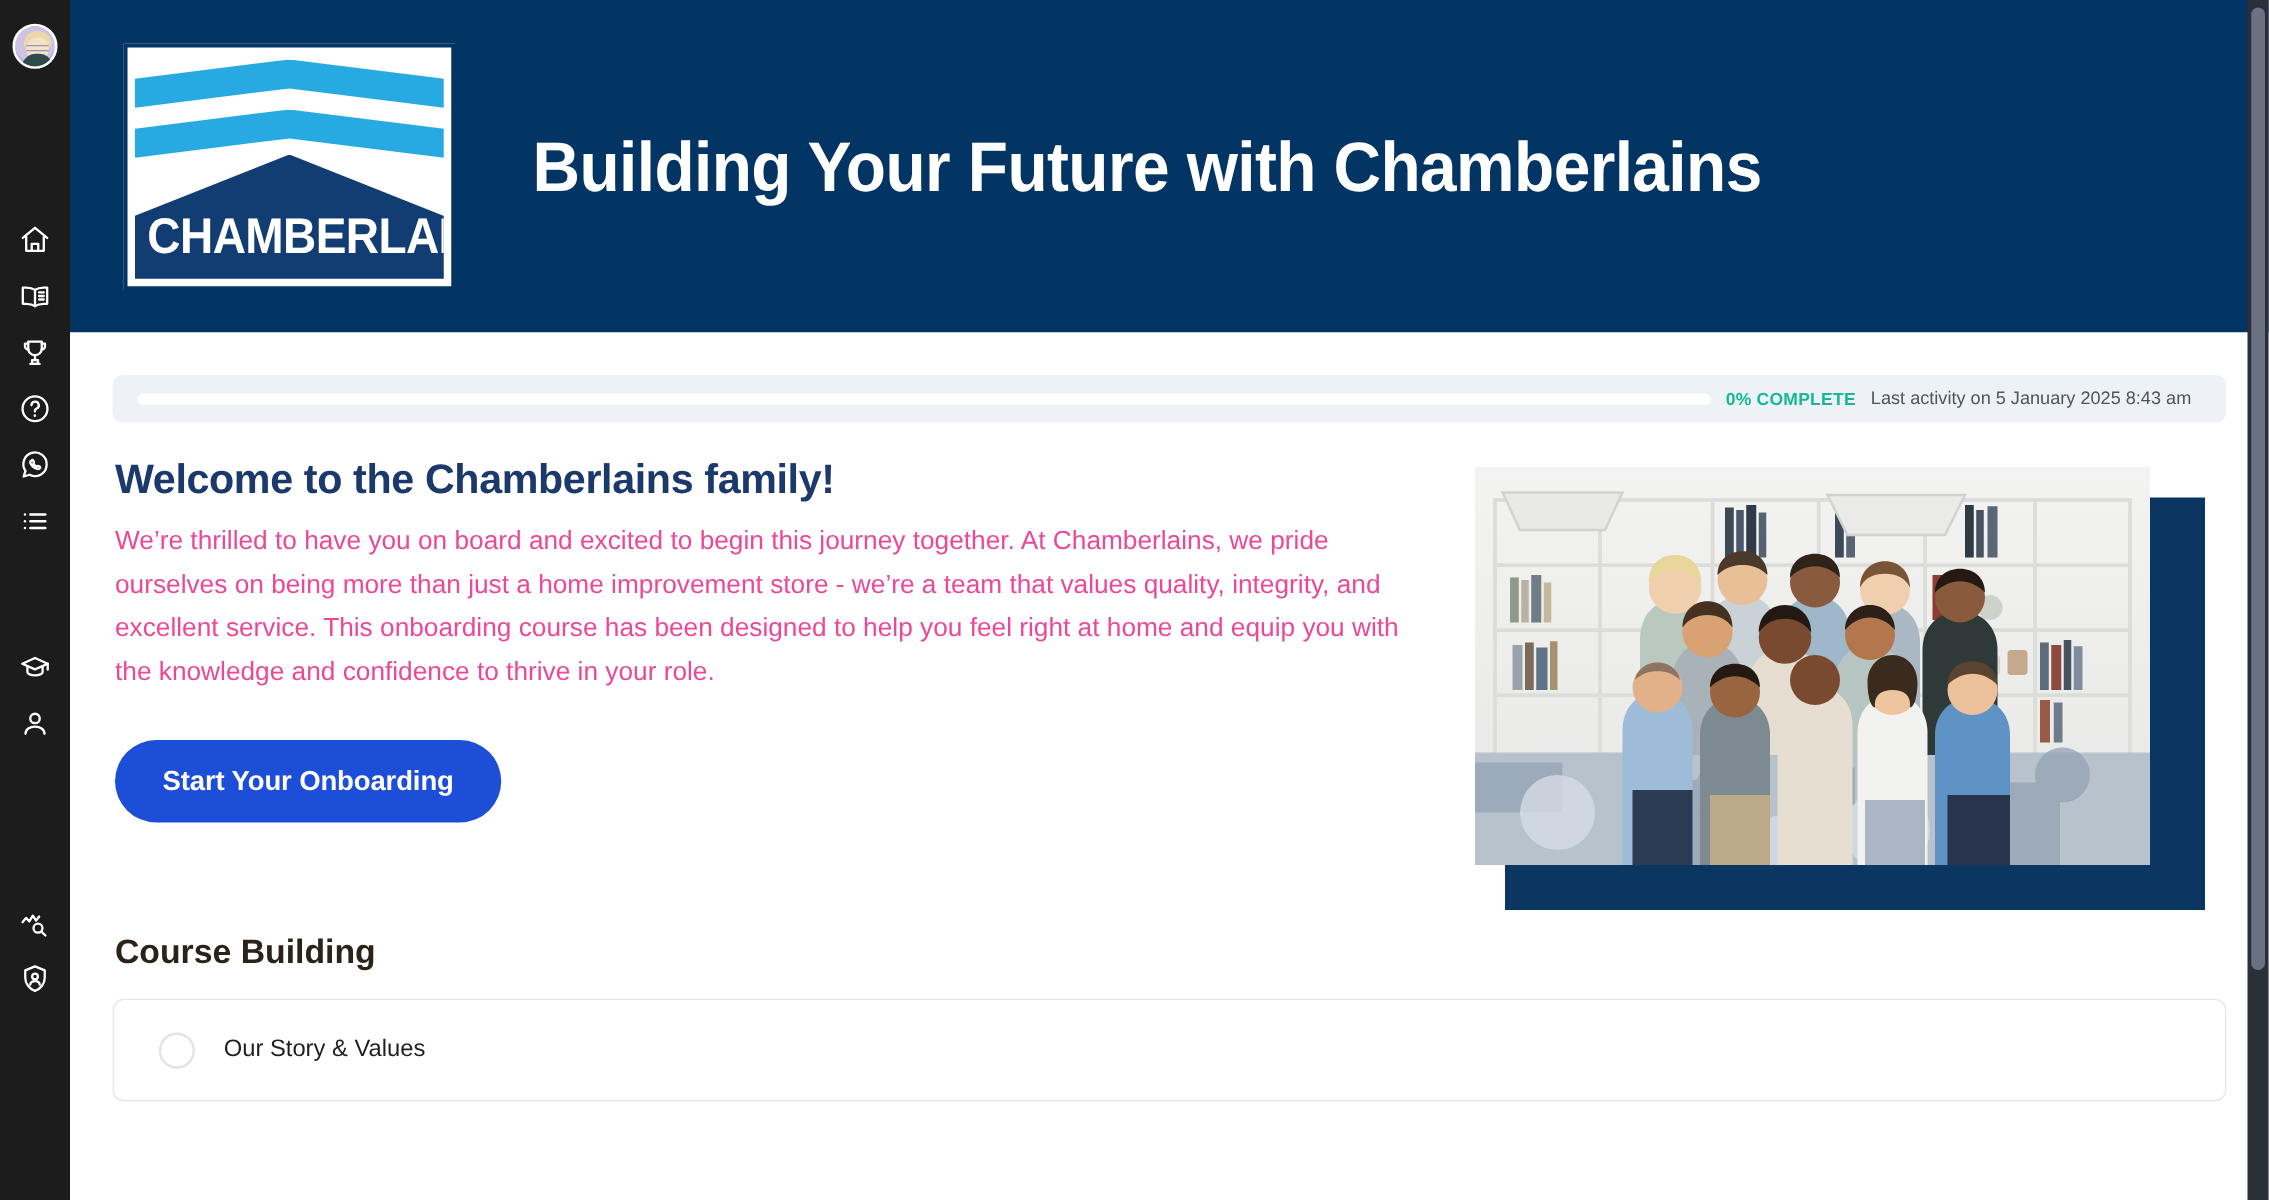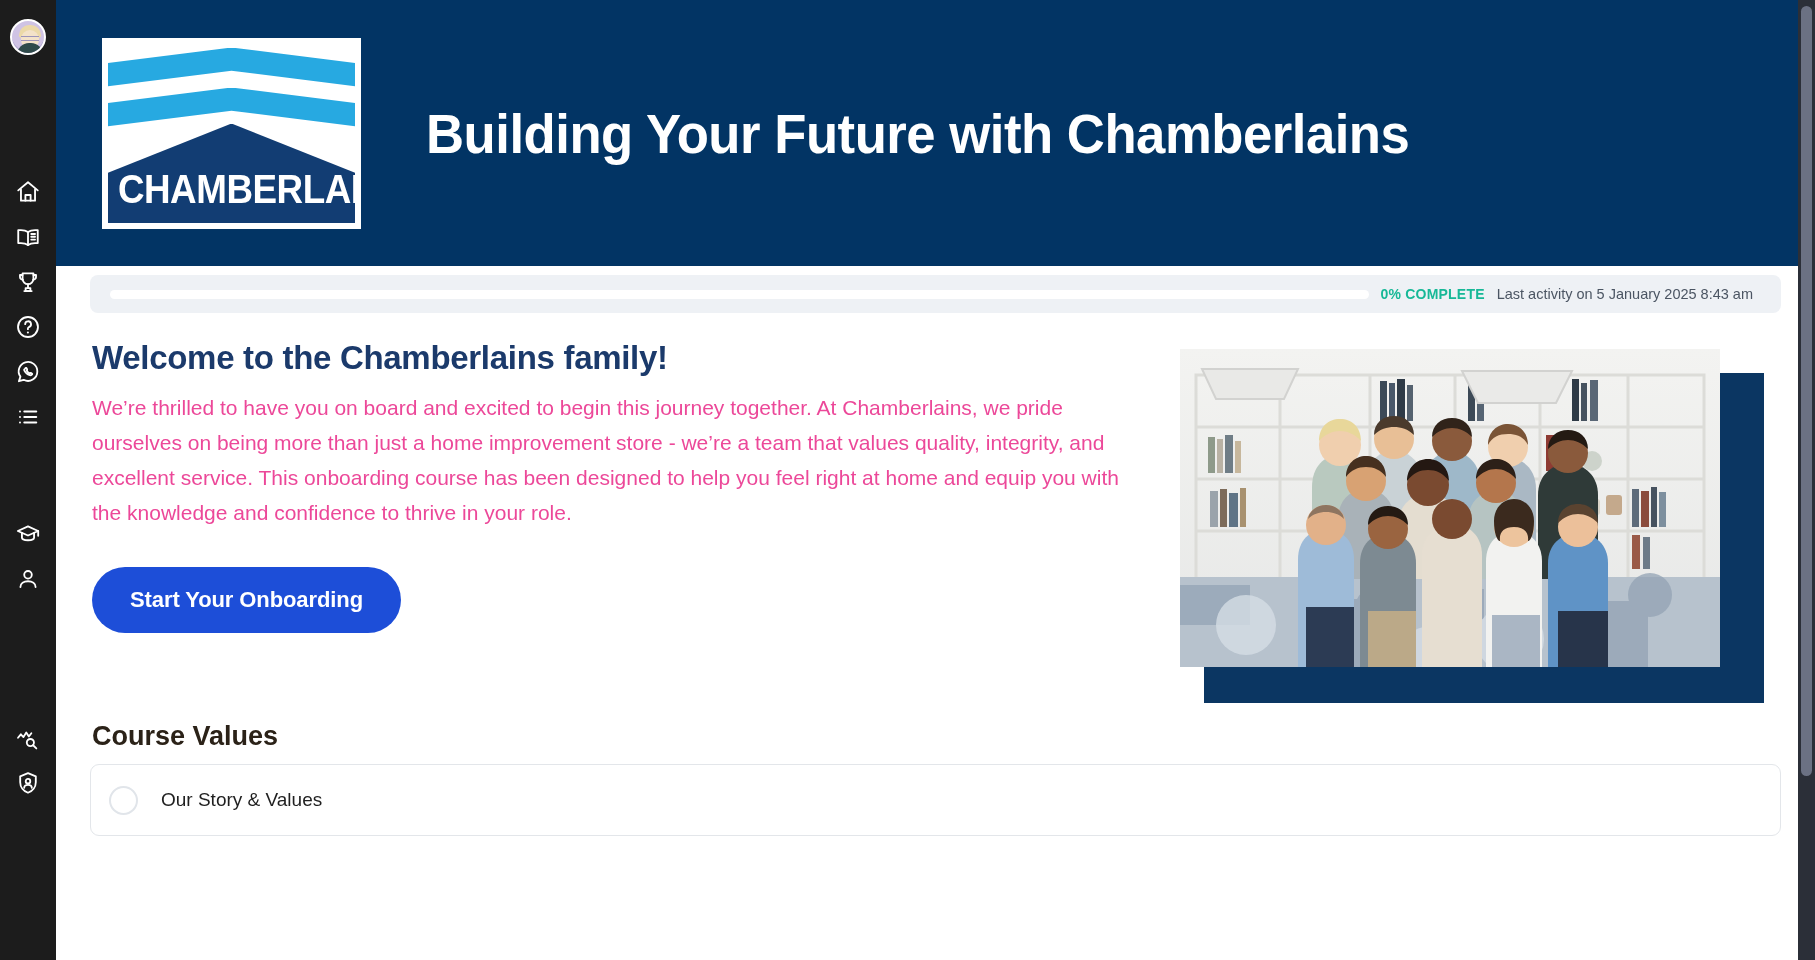--- a/index.html
+++ b/index.html
@@ -179,21 +179,21 @@
   .content {
     flex: 1;
     padding: 0 34px 0 34px;
     overflow: hidden;
     position: relative;
     background: #ffffff;
   }
 
   
   .progress-bar {
-    margin-top: 9px;
+    margin-top: 34px;
     height: 38px;
     background: #eef1f5;
     border-radius: 8px;
     display: flex;
     align-items: center;
     padding: 0 28px 0 20px;
     gap: 12px;
   }
   .progress-track {
     flex: 1;
@@ -292,28 +292,28 @@
   
   .course-title {
     margin-top: 42px;
     color: #2b2218;
     font-family: "Liberation Sans", sans-serif;
     font-weight: 700;
     font-size: 27px;
     padding-left: 2px;
   }
   .lesson-card {
-    margin-top: 12px;
+    margin-top: 22px;
     border: 1px solid #e3e6ea;
     border-radius: 9px;
     background: #ffffff;
-    height: 72px;
+    height: 82px;
     display: flex;
     align-items: center;
-    padding-left: 18px;
+    padding-left: 36px;
     cursor: pointer;
   }
   .lesson-circle {
     width: 29px;
     height: 29px;
     border-radius: 50%;
     border: 2.5px solid #e1e5ea;
     flex: none;
   }
   .lesson-label {
@@ -627,21 +627,21 @@
                   <path d="M378 174c0-12 9-19 20-19s20 7 20 19c-6-6-13-9-20-9s-14 3-20 9z" fill="#5a4330"></path>
                   <rect x="378" y="262" width="50" height="56" fill="#27344a"></rect>
                 </g>
               </svg>
             </div>
           </div>
         </div>
 
       </div>
 
-      <h3 class="course-title">Course Values</h3>
+      <h3 class="course-title">Course Building</h3>
 
       <div class="lesson-card">
         <div class="lesson-circle"></div>
         <span class="lesson-label">Our Story &amp; Values</span>
       </div>
 
     </div>
   </div>
 
   <div class="scrollbar">

